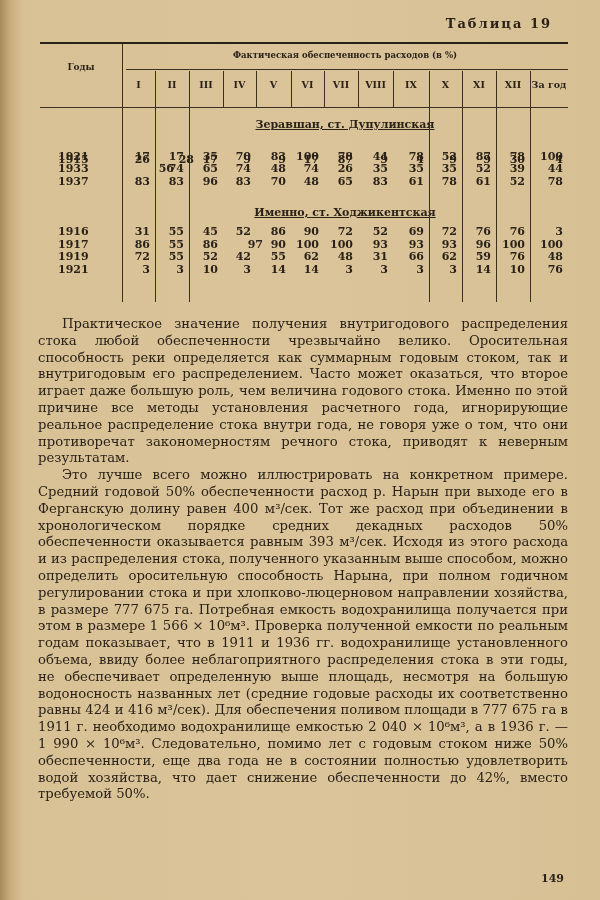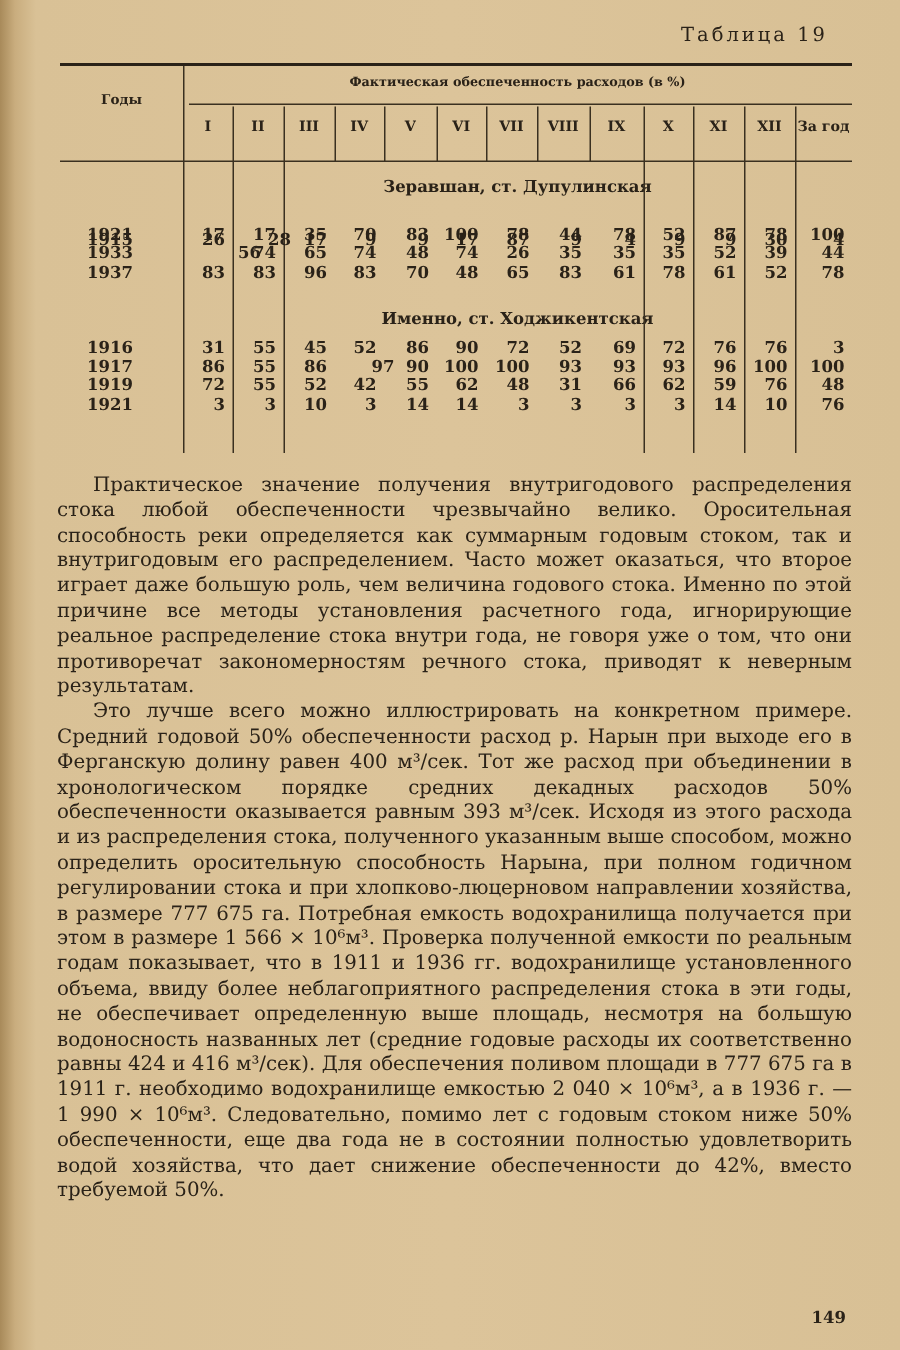--- a/index.html
+++ b/index.html
@@ -7,41 +7,41 @@
     width: 600px; height: 900px; overflow: hidden;
     background: #d9c196;
     background-image: linear-gradient(90deg, #a88a5a 0px, #c9ad7e 10px, #d9c196 24px, #dcc49a 300px, #d8c095 600px);
     font-family: "DejaVu Serif", serif;
     color: #2a2218;
     position: relative;
   }
   .page { position: absolute; left: 0; top: 0; width: 600px; height: 900px; }
   .table-caption {
     position: absolute; right: 48px; top: 16px;
-    font-size: 13px; letter-spacing: 2px; font-weight: normal;
+    font-size: 13px; letter-spacing: 2px; font-weight: bold;
   }
   .tbl { position: absolute; left: 40px; top: 42px; width: 528px; }
   .rule-top { position: absolute; left: 0; top: 0; width: 528px; height: 2px; background: #2a2218; }
   .rule-head { position: absolute; left: 0; top: 65px; width: 528px; height: 1px; background: #3a3020; }
   .vline { position: absolute; width: 1px; background: #3a3020; }
   .hdr-years {
     position: absolute; left: 0; top: 20px; width: 82px; text-align: center;
     font-size: 9px; font-weight: bold;
   }
   .hdr-group {
     position: absolute; left: 82px; top: 8px; width: 446px; text-align: center;
     font-size: 8.5px; font-weight: bold;
   }
   .hdr-sub-rule { position: absolute; left: 86px; top: 27px; width: 442px; height: 1px; background: #3a3020; }
   .col-h {
     position: absolute; top: 37px; text-align: center; font-size: 9.5px; font-weight: bold;
   }
   .section-title {
     position: absolute; left: 82px; width: 446px; text-align: center;
-    font-size: 11px; font-weight: bold;
+    font-size: 11px; font-weight: bold; text-decoration: underline;
   }
   .row { position: absolute; left: 0; height: 12px; width: 528px; font-size: 11px; font-weight: bold; line-height: 12px; }
   .row .yr { position: absolute; left: 18px; width: 50px; }
   .row .c { position: absolute; text-align: right; }
   .text {
     position: absolute; left: 38px; top: 316px; width: 530px;
     font-size: 13.2px; line-height: 16.8px; text-align: justify;
     font-family: "DejaVu Serif", serif;
   }
   .text p { margin: 0; text-indent: 24px; }

